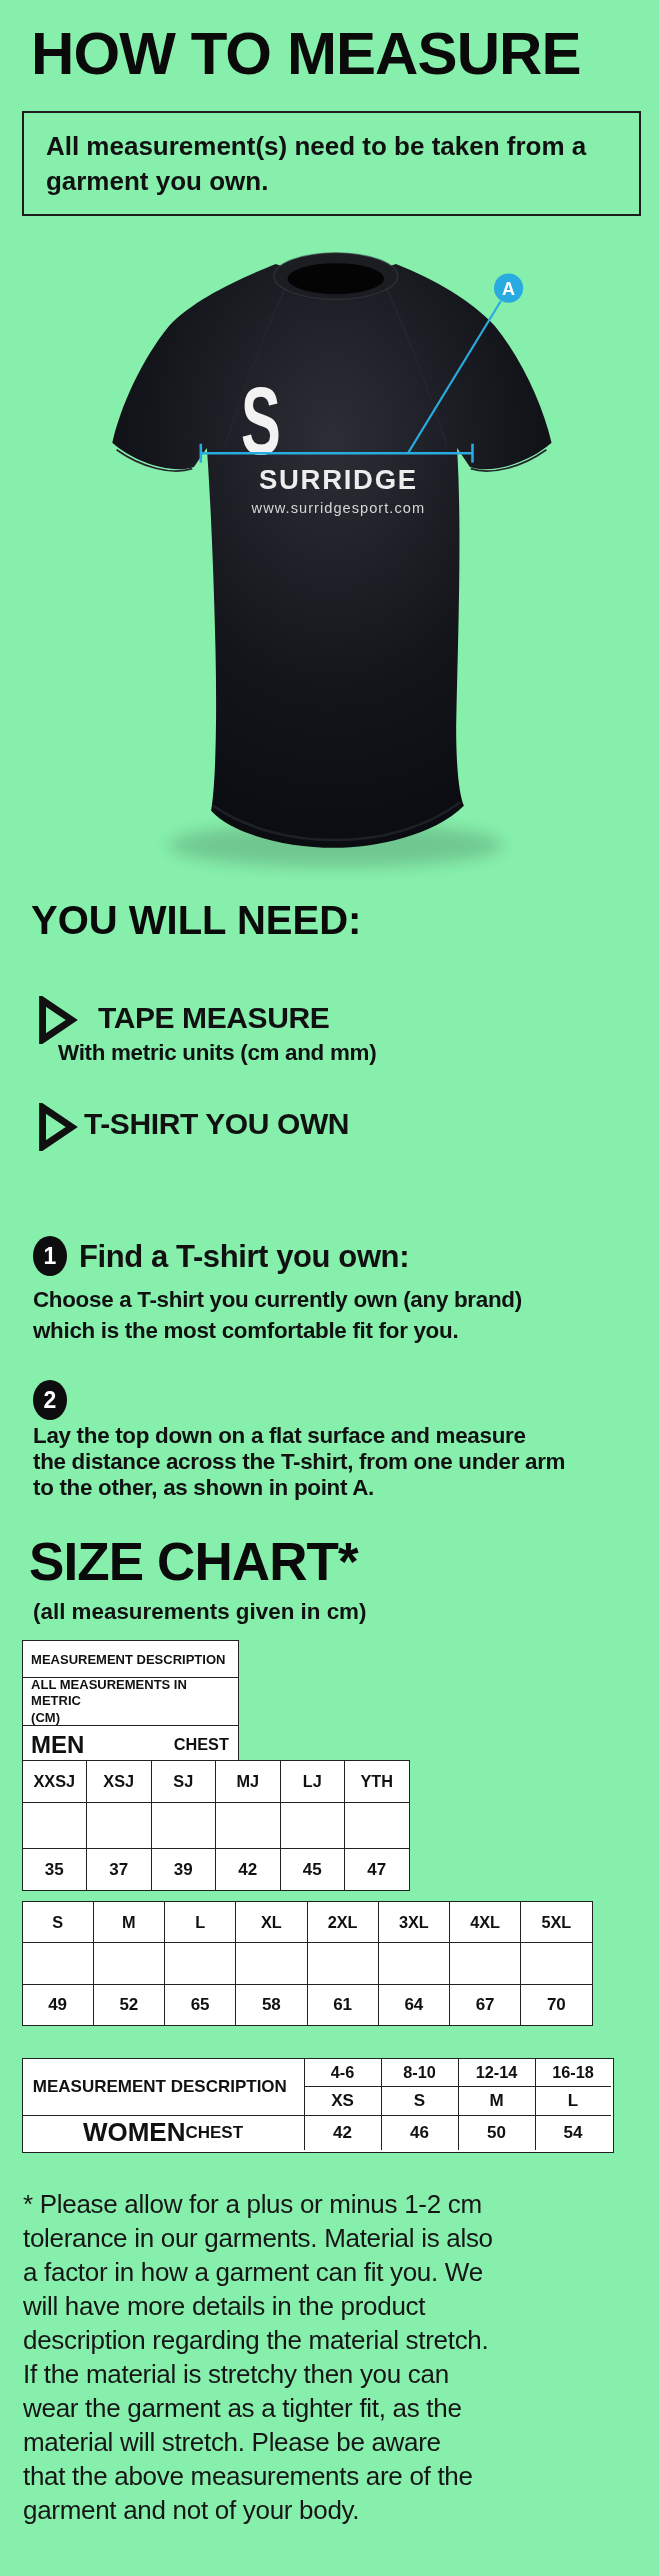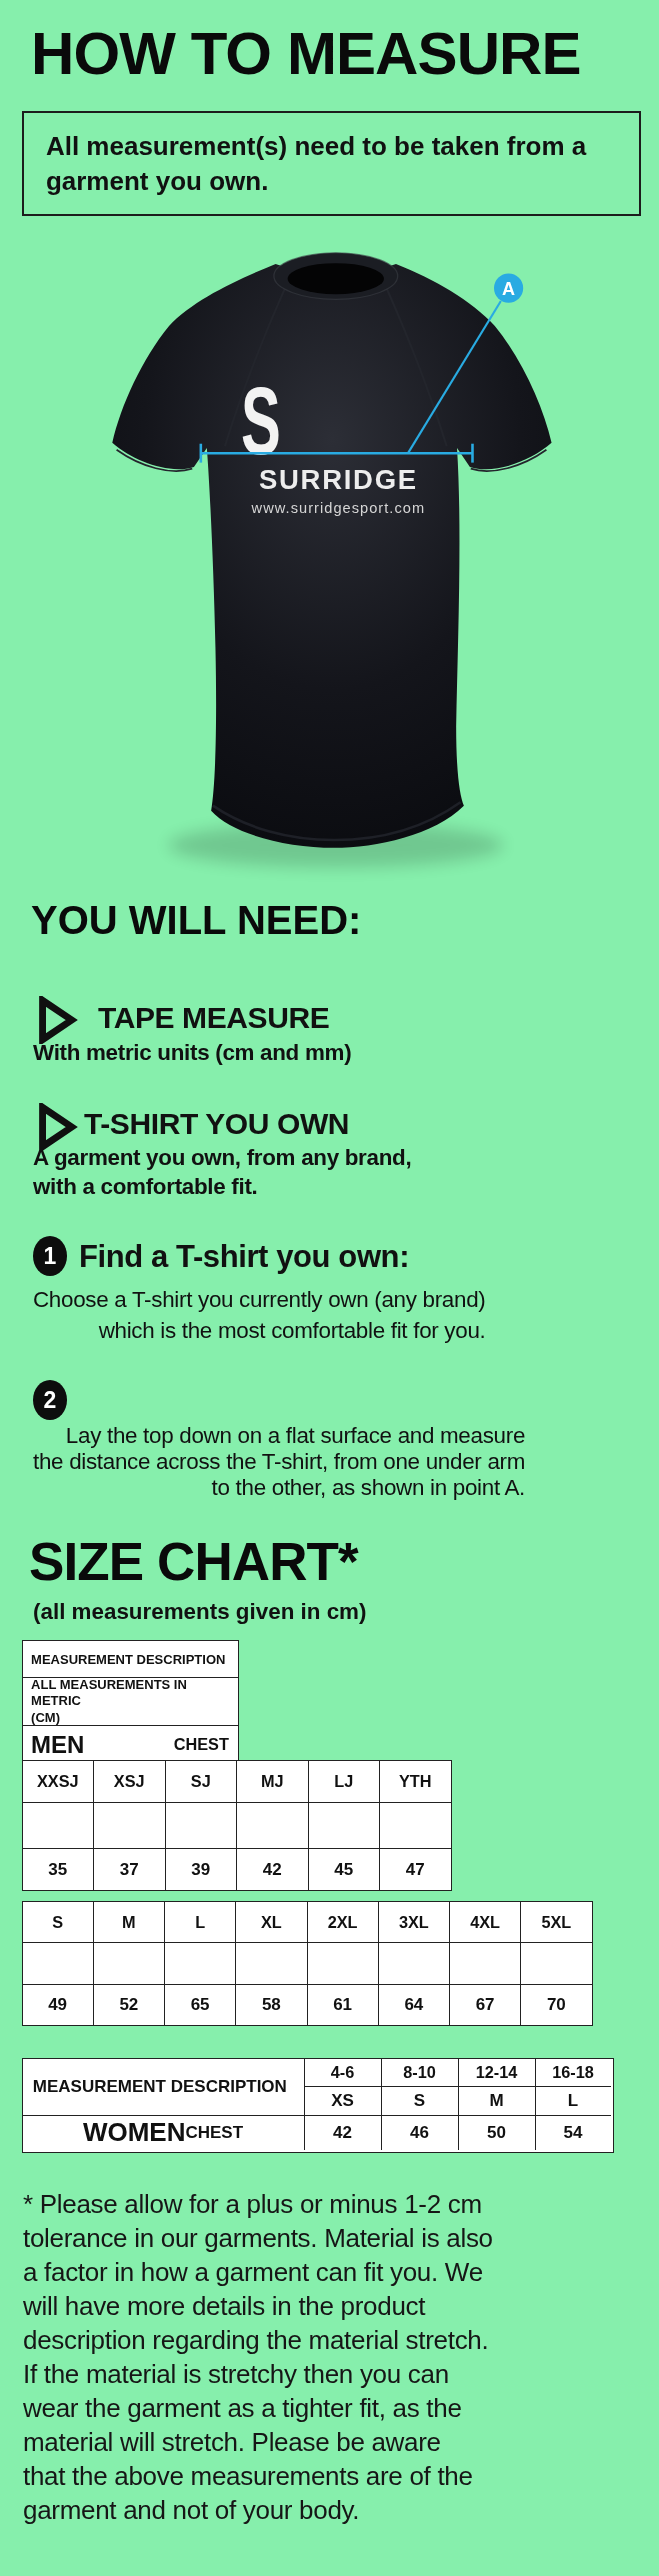--- a/index.html
+++ b/index.html
@@ -16,28 +16,28 @@
   .h2{font-size:53px;font-weight:bold;letter-spacing:-0.9px;color:#0a0a0a;}
   .h3{font-size:40px;font-weight:bold;color:#0a0a0a;}
 
   .notice-box{
     width:619px;height:105px;border:2.6px solid #1c1c1c;box-sizing:border-box;
     display:flex;align-items:center;
   }
   .notice-box .txt{font-size:26px;font-weight:bold;line-height:35px;padding-left:22.4px;}
 
   .item-title{font-size:30px;font-weight:bold;letter-spacing:-0.4px;}
-  .item-desc{font-size:22.4px;font-weight:bold;line-height:29px;letter-spacing:-0.3px;}
+  .item-desc{font-size:22.4px;font-weight:bold;line-height:29px;letter-spacing:-0.3px;margin-left:25px;}
   .step-badge{
     width:34px;height:40px;border-radius:50%;background:#0d0d0d;color:#fff;
     display:flex;align-items:center;justify-content:center;
     font-size:23px;font-weight:bold;
   }
   .step-title{font-size:31px;font-weight:bold;letter-spacing:-0.4px;}
-  .step-desc{font-size:22.4px;font-weight:normal;letter-spacing:-0.3px;text-align:right;}
+  .step-desc{font-size:22.4px;font-weight:bold;letter-spacing:-0.3px;}
 
   .sub{font-size:22.4px;font-weight:bold;}
 
   
   .ibox{width:217px;border:1.7px solid #222;box-sizing:border-box;background:#fff;}
   .ibox .row{border-bottom:1.7px solid #222;padding:5.2px 8.6px;display:flex;align-items:center;}
   .ibox .row:last-child{border-bottom:none;}
   .ibox .r1{height:26px;font-size:13px;font-weight:bold;}
   .ibox .r2{height:36px;font-size:13px;font-weight:bold;line-height:16.3px;}
   .ibox .r3{height:27.5px;justify-content:space-between;}
@@ -151,22 +151,20 @@
   </div>
   <div class="abs item-title" style="left:98px;top:1001px;">TAPE MEASURE</div>
   <div class="abs item-desc prelined" style="left:33px;top:1038px;">With metric units (cm and mm)</div>
 
   <div class="abs tri-icon" style="left:38px;top:1103px;">
     <svg width="40" height="48" viewBox="0 0 46 56">
       <polygon points="5,5 39,28 5,51" fill="none" stroke="#101010" stroke-width="8"></polygon>
     </svg>
   </div>
   <div class="abs item-title" style="left:84px;top:1107px;">T-SHIRT YOU OWN</div>
-  <div class="abs item-desc prelined" style="left:33px;top:1143px;">A garment you own, from any brand,
-with a comfortable fit.</div>
 
   <div class="abs step-badge" style="left:33px;top:1236px;">1</div>
   <div class="abs step-title" style="left:79px;top:1239px;">Find a T-shirt you own:</div>
   <div class="abs step-desc prelined" style="left:33px;top:1284px;line-height:31px;">Choose a T-shirt you currently own (any brand)
 which is the most comfortable fit for you.</div>
 
   <div class="abs step-badge" style="left:33px;top:1380px;">2</div>
   <div class="abs step-desc prelined" style="left:33px;top:1423px;line-height:26px;">Lay the top down on a flat surface and measure
 the distance across the T-shirt, from one under arm
 to the other, as shown in point A.</div>
@@ -177,21 +175,21 @@
   <div class="abs ibox" style="left:21.5px;top:1640px;">
     <div class="row r1">MEASUREMENT DESCRIPTION</div>
     <div class="row r2 prelined">ALL MEASUREMENTS IN METRIC
 (CM)</div>
     <div class="row r3">
       <span class="men">MEN</span>
       <span class="chest">CHEST</span>
     </div>
   </div>
 
-  <div class="abs stable junior" style="left:21.5px;top:1760px;width:430px;">
+  <div class="abs stable junior" style="left:21.5px;top:1760px;width:388px;">
     <div class="trow hrow">
       <div class="tcell">XXSJ</div>
       <div class="tcell">XSJ</div>
       <div class="tcell">SJ</div>
       <div class="tcell">MJ</div>
       <div class="tcell">LJ</div>
       <div class="tcell">YTH</div>
     </div>
     <div class="trow erow">
       <div class="tcell"></div>

